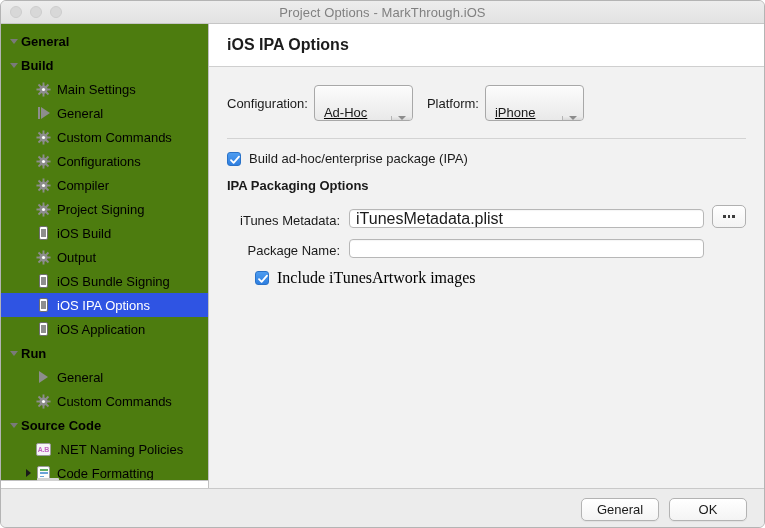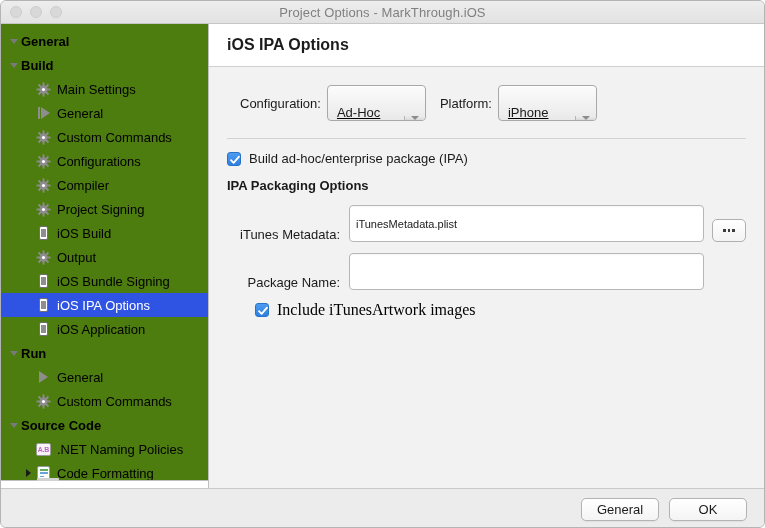--- a/index.html
+++ b/index.html
@@ -224,21 +224,21 @@
   .content-body {
     flex: 1;
     padding: 18px 18px 0 18px;
     box-sizing: border-box;
   }
 
   .row {
     display: flex;
     align-items: center;
   }
-  .row-config { margin-bottom: 17px; margin-left: 13px; }
+  .row-config { margin-bottom: 17px; }
 
   .field-label {
     font-size: 13px;
     color: #1a1a1a;
   }
 
   
   .popup {
     display: inline-flex;
     align-items: flex-end;
@@ -319,29 +319,29 @@
   .form-label {
     width: 122px;
     text-align: right;
     font-size: 13px;
     color: #1a1a1a;
     padding-right: 9px;
     box-sizing: border-box;
   }
   .textfield {
     flex: 1;
-    height: 37px;
+    height: 19px;
     background: #ffffff;
     border: 1px solid #b7b7b7;
     border-radius: 4px;
     box-sizing: border-box;
     display: flex;
     align-items: center;
     padding: 0 6px;
-    font-size: 11px;
+    font-size: 16px;
     color: #1a1a1a;
     box-shadow: 0 1px 1px rgba(0,0,0,0.04) inset;
   }
   .dots-btn {
     width: 34px;
     height: 23px;
     margin-left: 8px;
     border: 1px solid #b0b0b0;
     border-radius: 5px;
     background: linear-gradient(to bottom, #ffffff 0%, #f3f3f3 100%);

